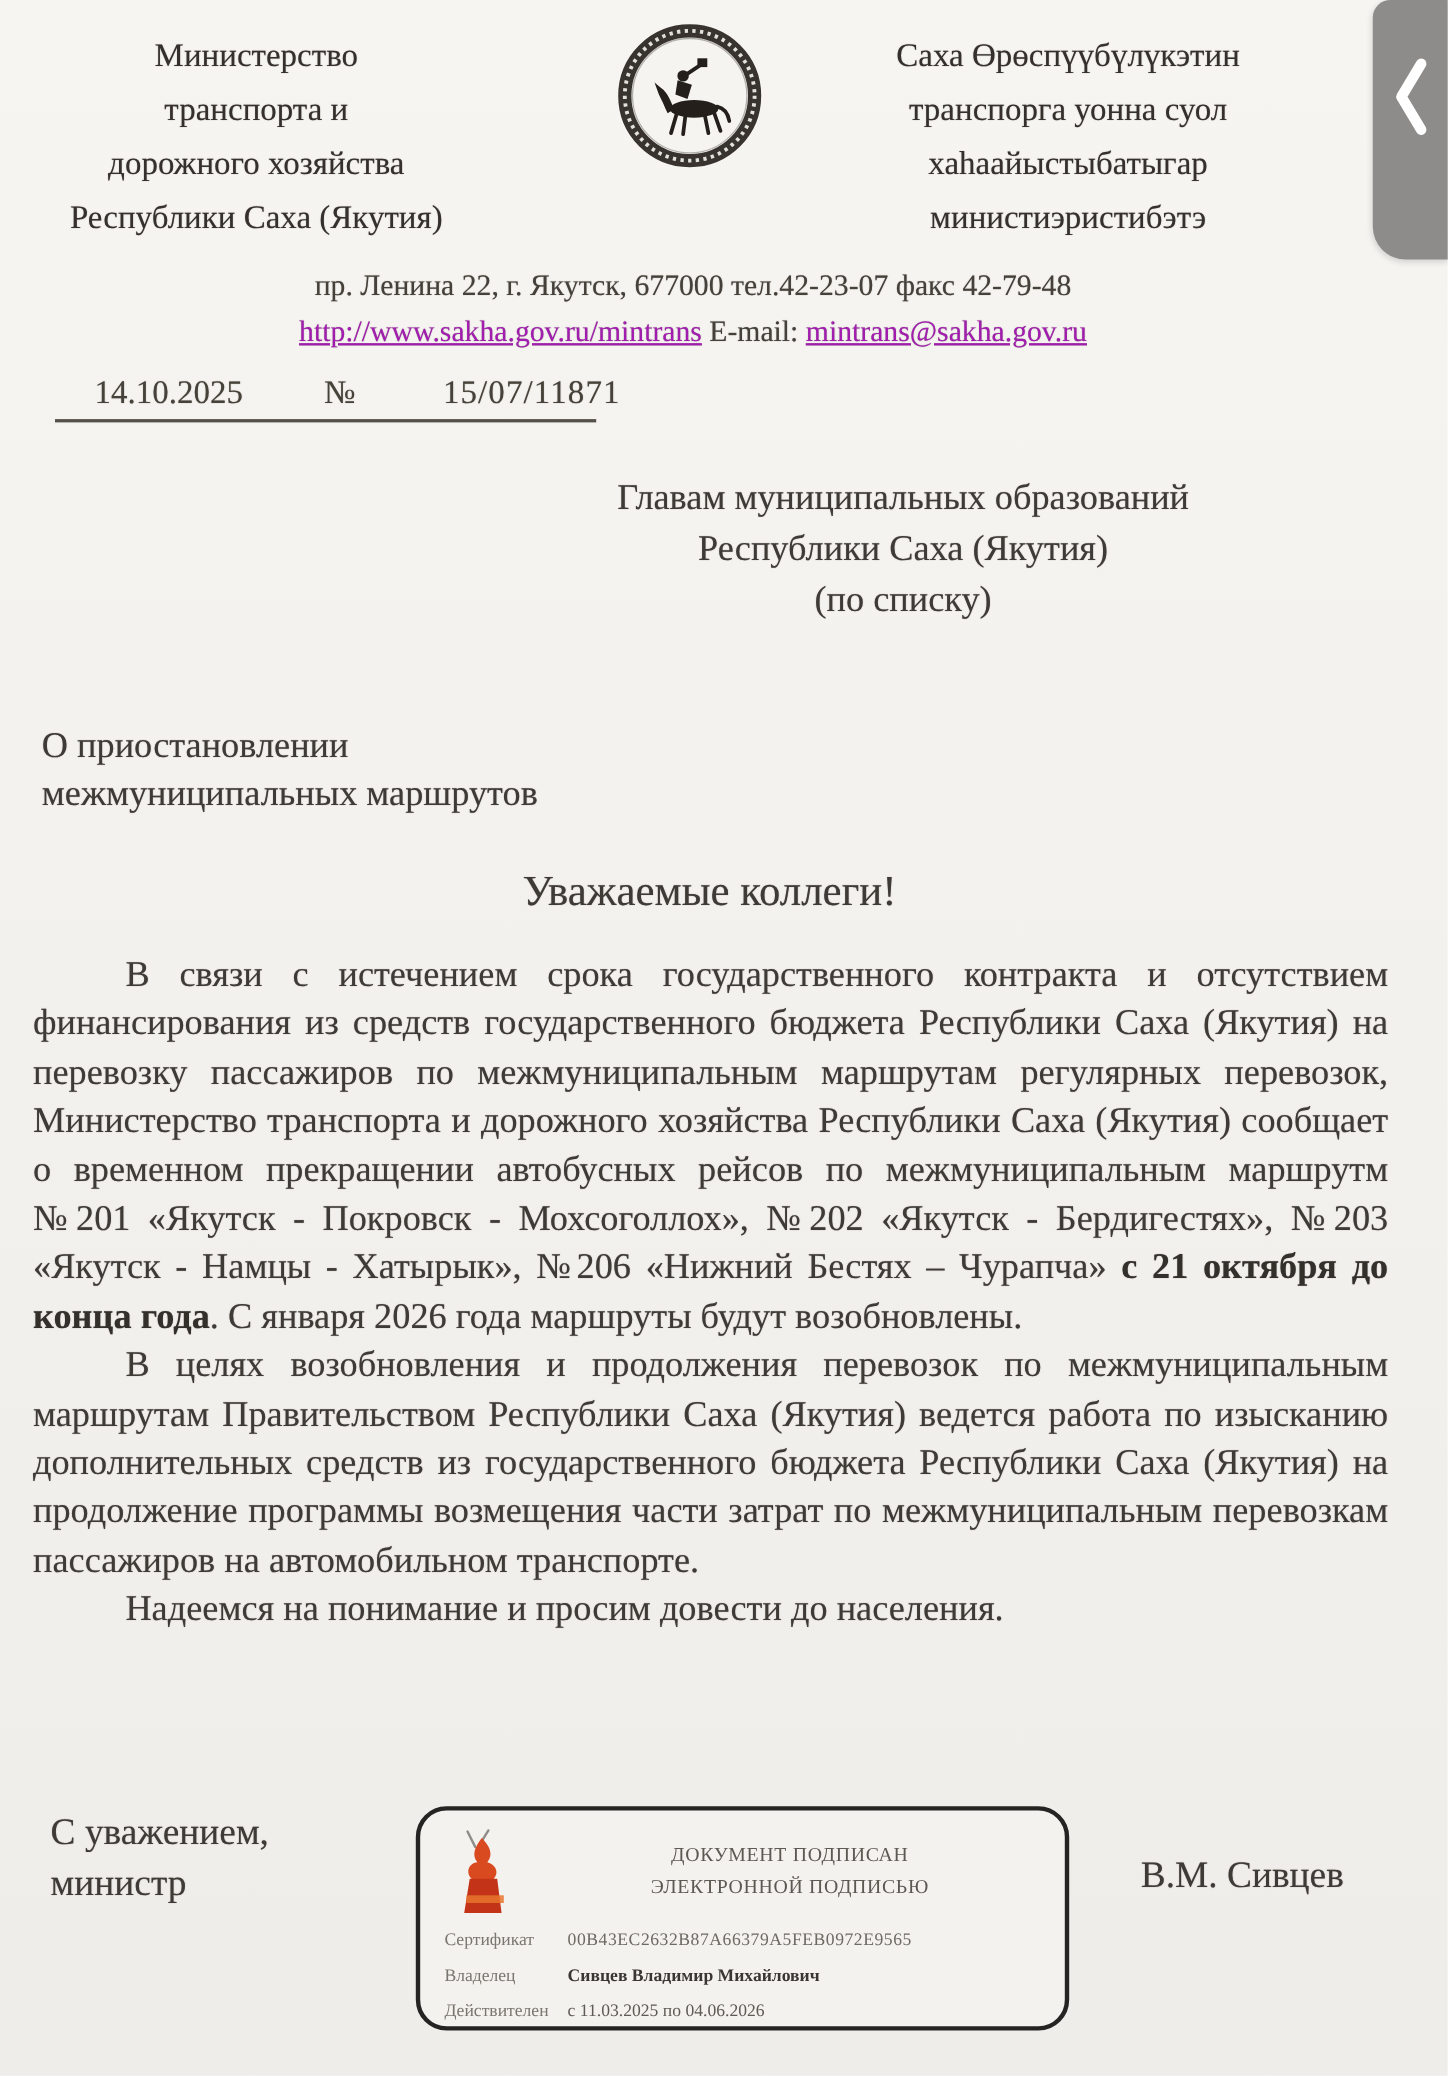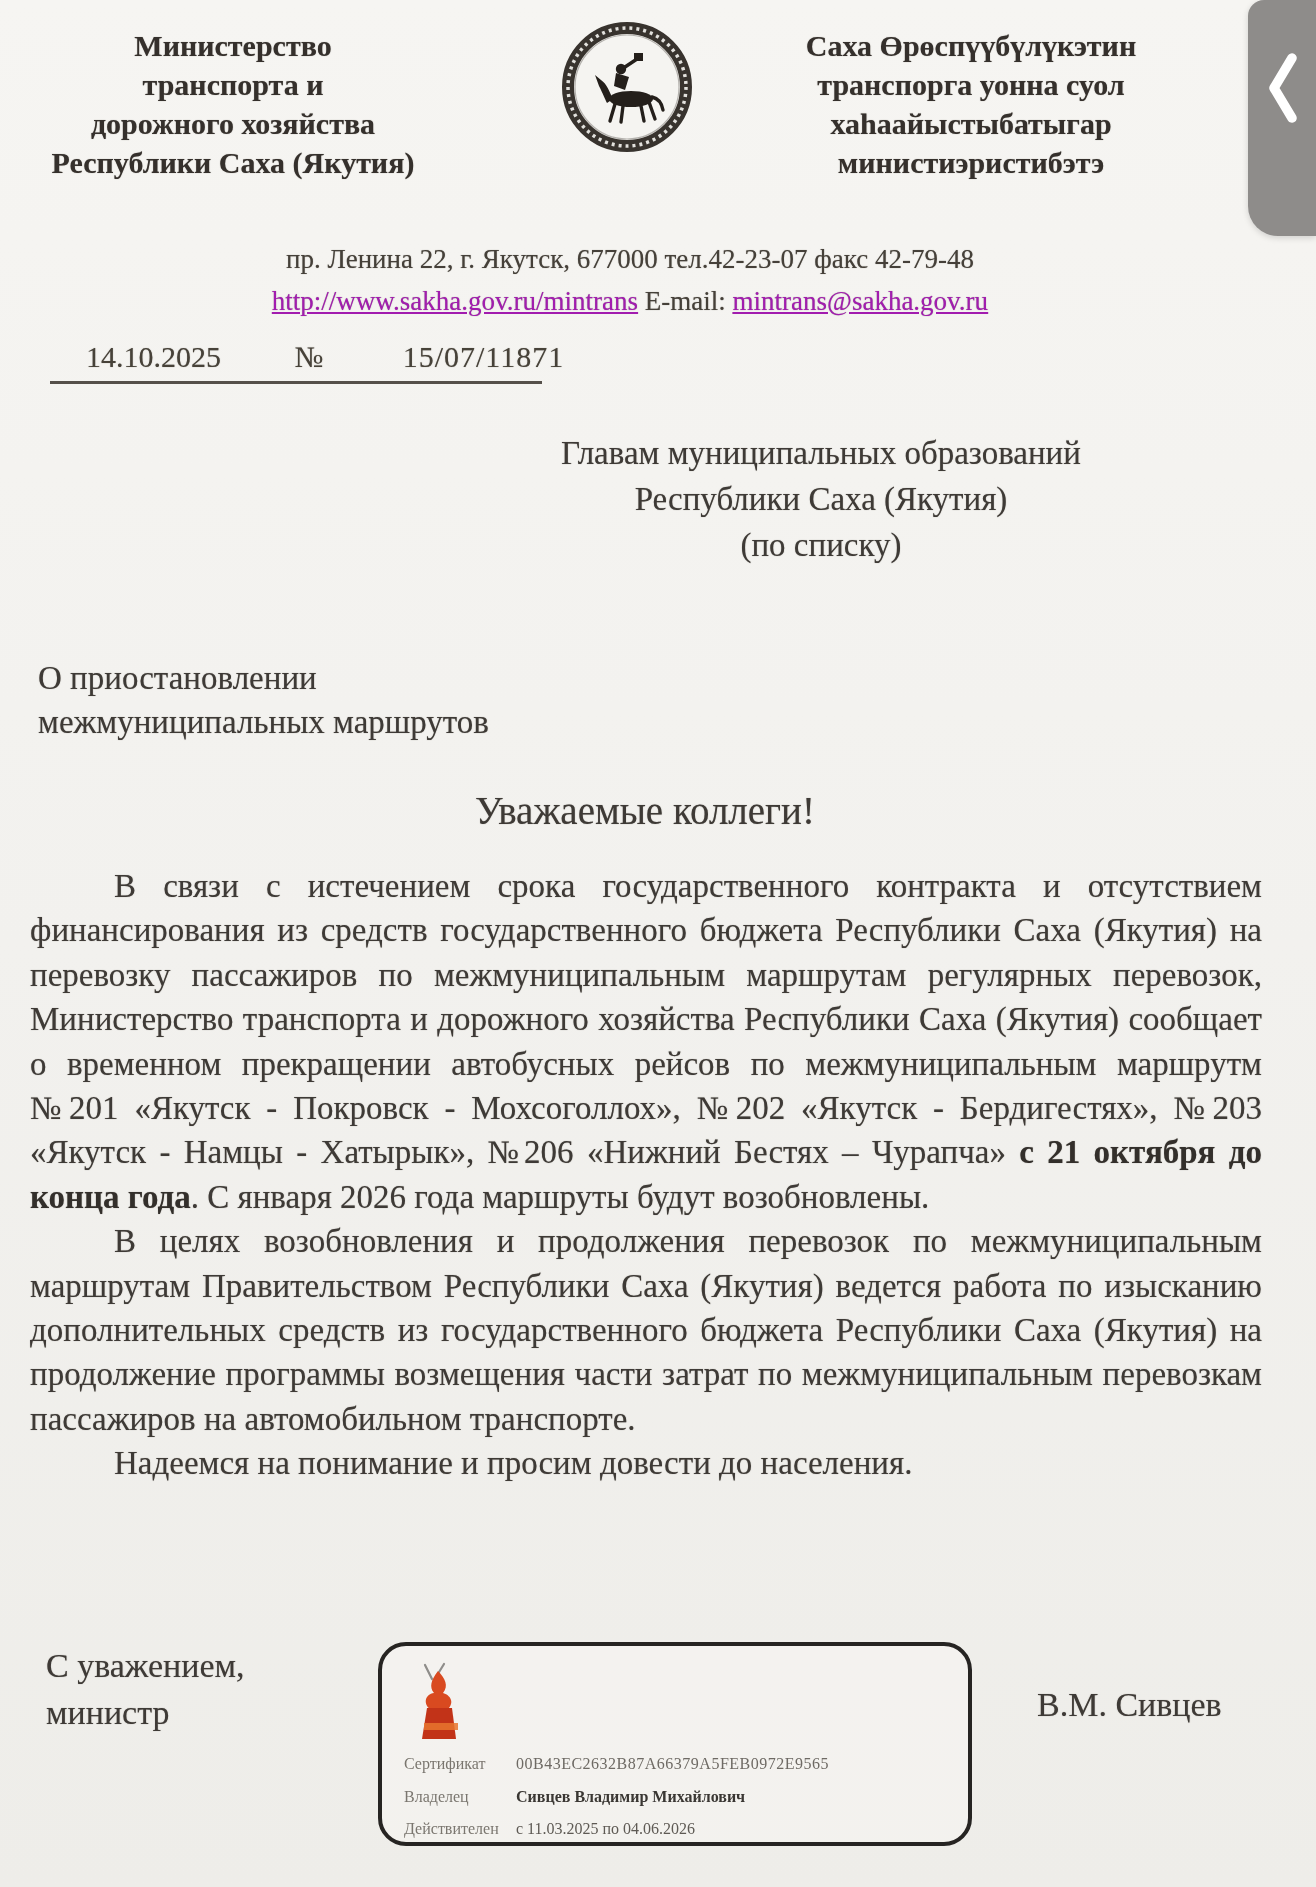--- a/index.html
+++ b/index.html
@@ -5,21 +5,21 @@
   html,body{margin:0;padding:0;}
   body{
     width:1316px;height:1887px;position:relative;overflow:hidden;
     background:linear-gradient(180deg,#f6f5f2 0%,#f2f1ee 50%,#eeede9 100%);
     font-family:"Liberation Serif","DejaVu Serif",serif;
     color:#3e3a36;
   }
   .soft{ text-shadow:0 0 1px rgba(80,74,66,.55); }
 
   
-  .org{position:absolute;font-weight:bold;font-size:30px;line-height:39px;
+  .org{position:absolute;font-weight:normal;font-size:30px;line-height:49px;
        text-align:center;white-space:pre-line;color:#35302c;}
   .org-left{left:28px;top:26px;width:410px;}
   .org-right{left:756px;top:26px;width:430px;}
   .seal{position:absolute;left:560px;top:20px;width:134px;height:134px;}
 
   
   .nav-tab{position:absolute;right:0;top:0;width:68px;height:236px;
            background:#8e8c8a;border-radius:16px 0 0 30px;
            box-shadow:0 2px 6px rgba(0,0,0,.15);}
   .nav-tab svg{position:absolute;left:18px;top:50px;}
@@ -152,20 +152,22 @@
       <svg viewBox="0 0 46 84" width="46" height="84">
         <g stroke="#8f8d8a" stroke-width="2.2" fill="none" stroke-linecap="round">
           <path d="M16 18 L9 4"></path>
           <path d="M20 16 L28 3"></path>
         </g>
         <path d="M22 10 c-7 9 -9 16 -4 22 c-9 1 -11 11 -4 16 h18 c7 -7 2 -14 -5 -16 c6 -7 2 -15 -5 -22 z" fill="#d94a20"></path>
         <path d="M11 47 h25 l4 31 h-34 z" fill="#c23318"></path>
         <rect x="8" y="62" width="34" height="7" fill="#e8762e" opacity="0.85"></rect>
       </svg>
     </div>
+    <div class="stamp-title">ДОКУМЕНТ ПОДПИСАН
+ЭЛЕКТРОННОЙ ПОДПИСЬЮ</div>
     <div class="stamp-rows">
       <div class="row"><span class="lbl">Сертификат</span><span class="val-cert">00B43EC2632B87A66379A5FEB0972E9565</span></div>
       <div class="row"><span class="lbl">Владелец</span><span class="val-owner">Сивцев Владимир Михайлович</span></div>
       <div class="row"><span class="lbl">Действителен</span><span class="val-valid">с 11.03.2025 по 04.06.2026</span></div>
     </div>
   </div>
 
   <div class="signer soft">В.М. Сивцев</div>
 
 </div>

